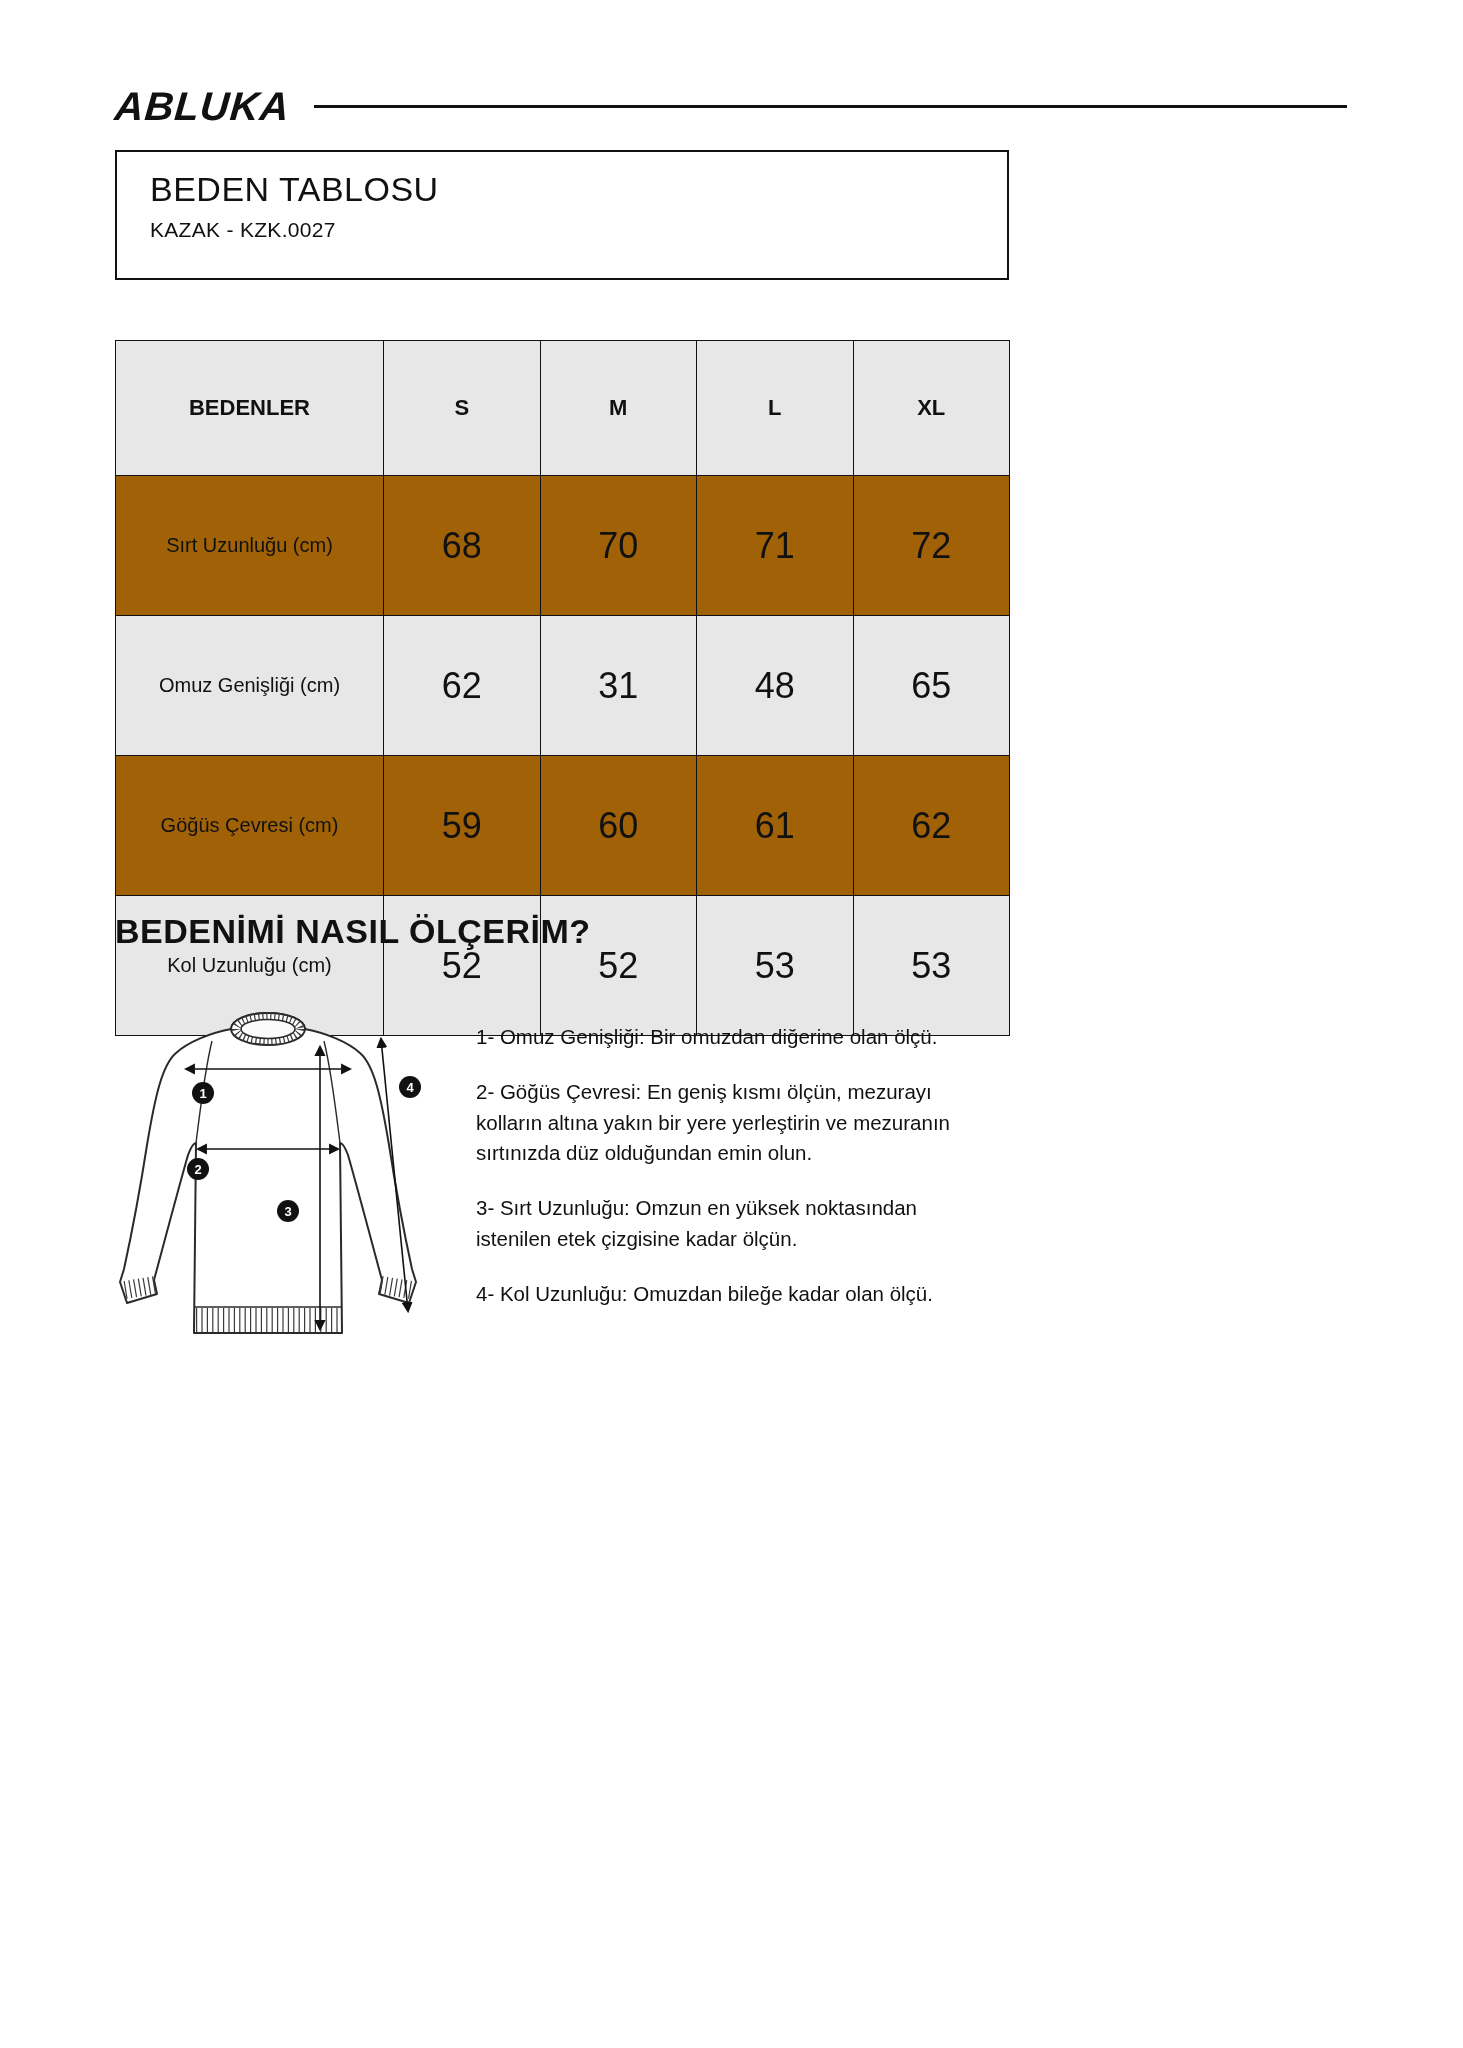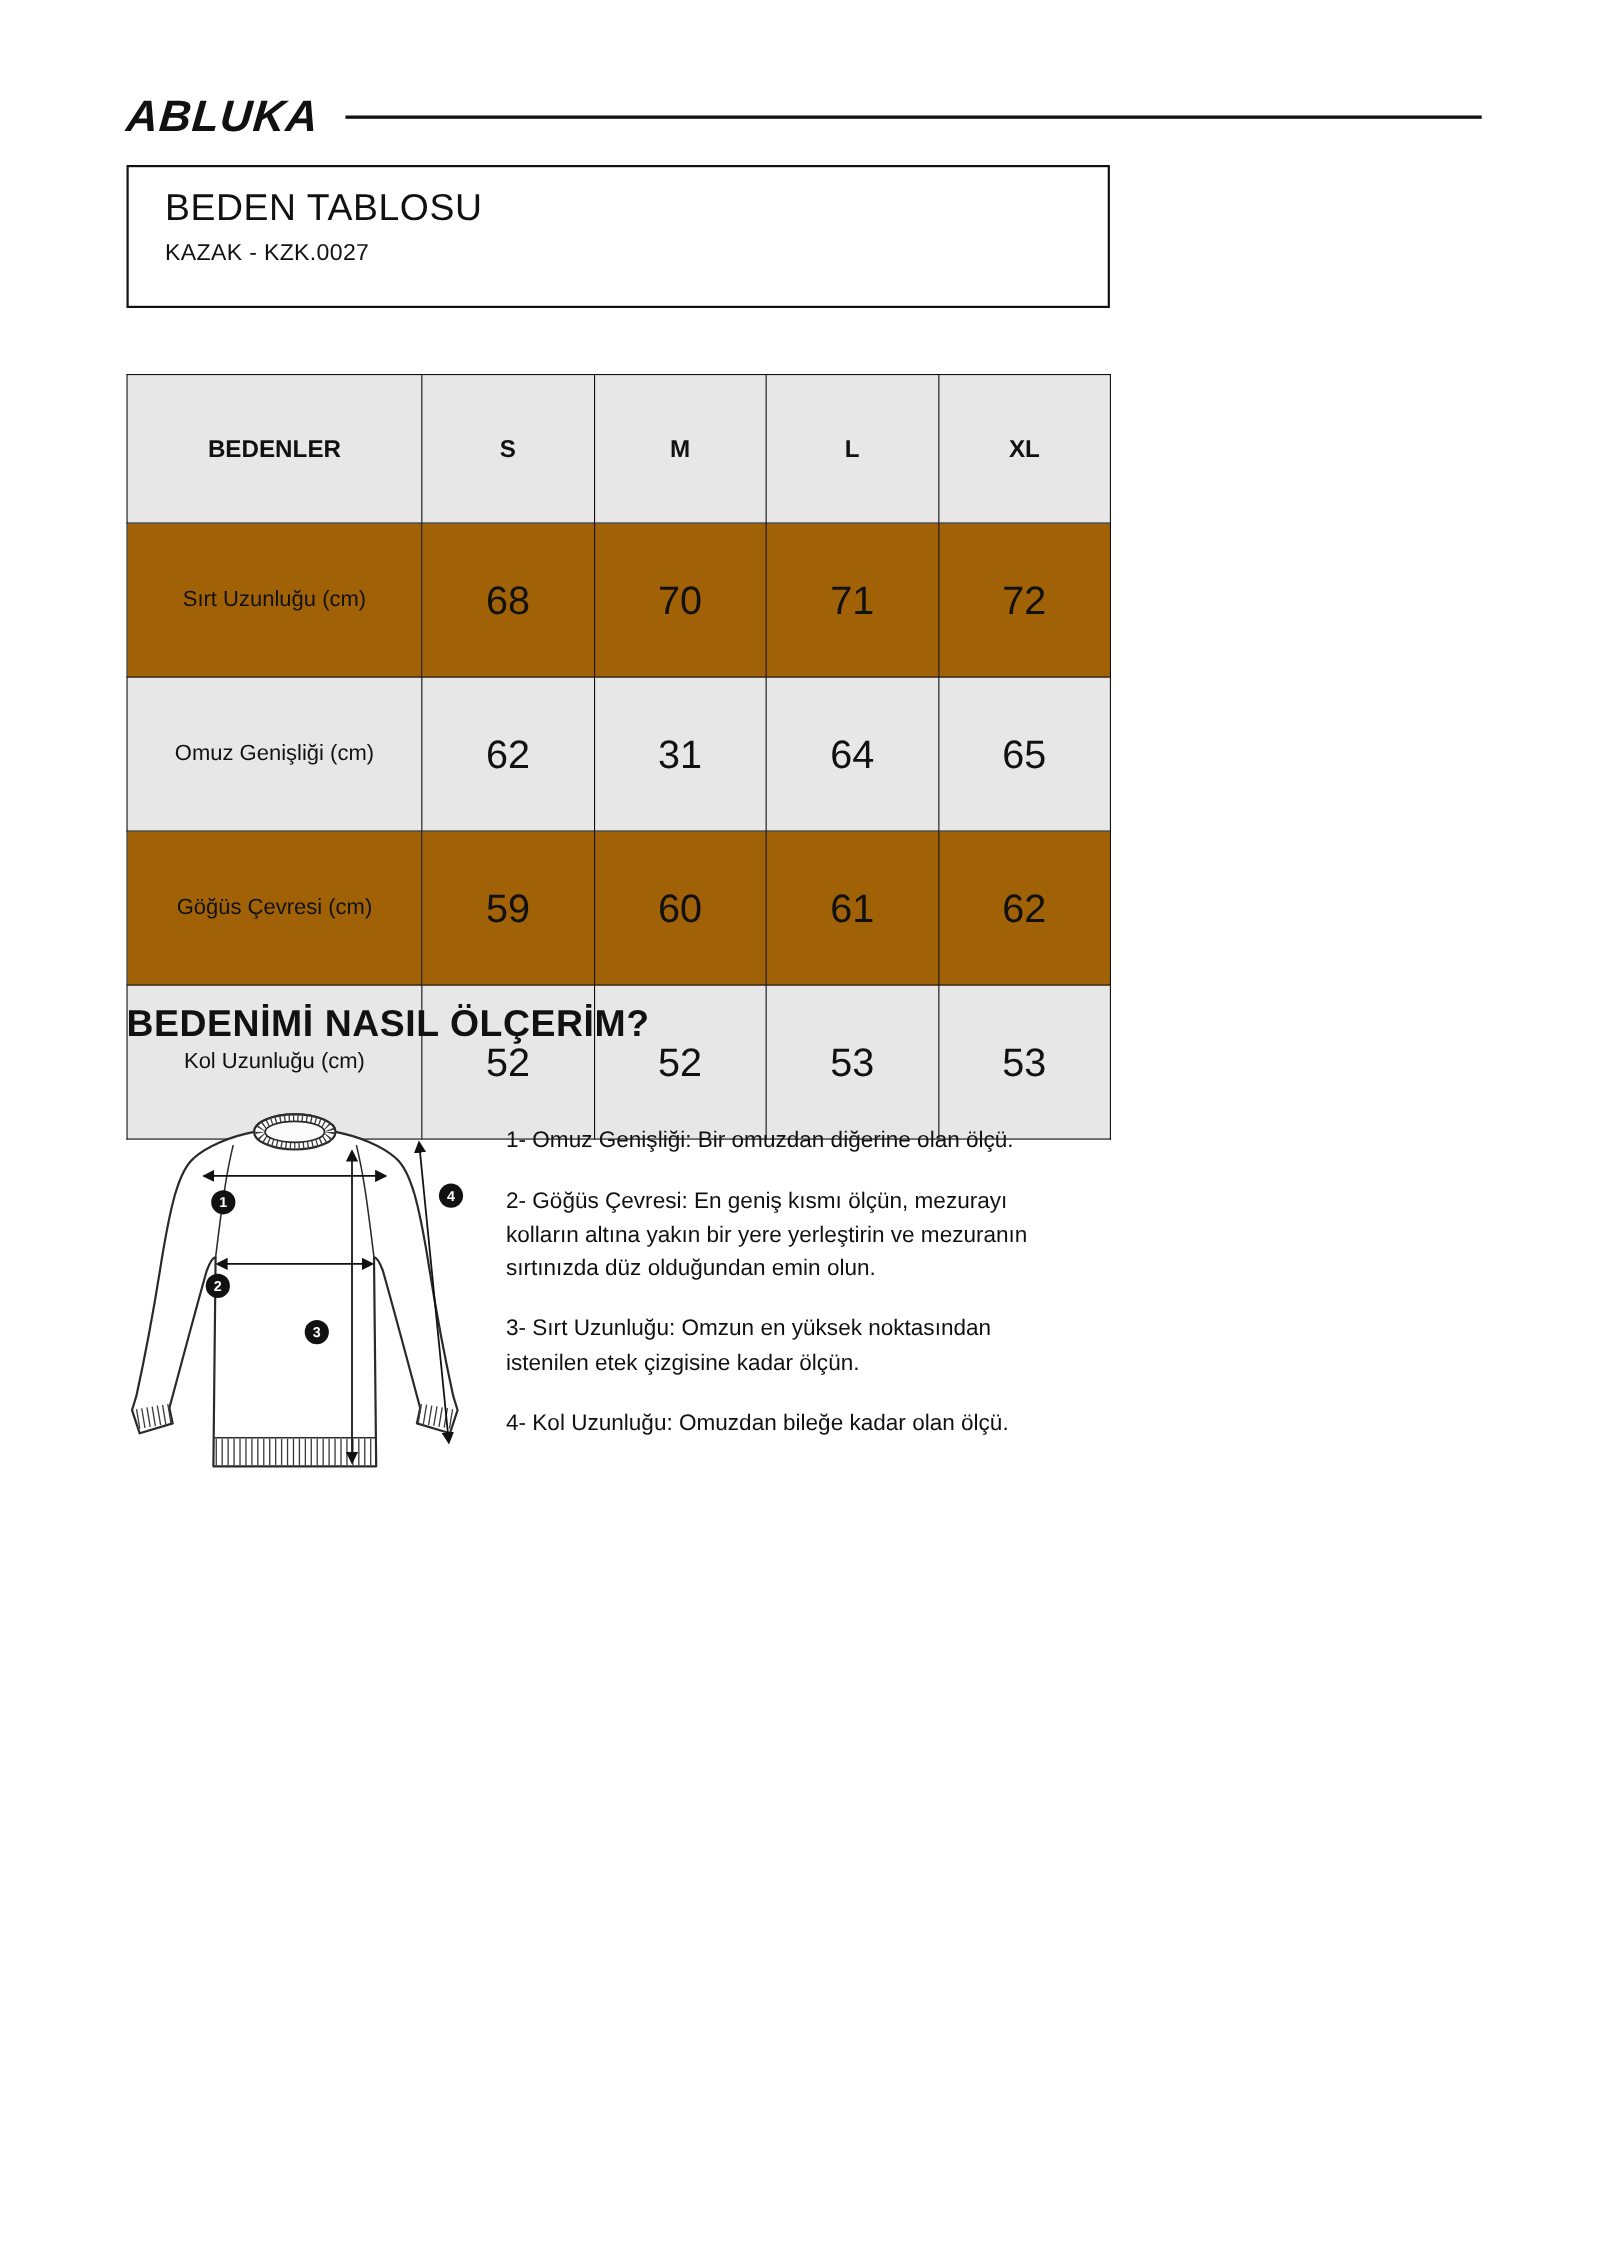--- a/index.html
+++ b/index.html
@@ -29,21 +29,21 @@
   .size-table th { height:100px; font-size:22px; font-weight:bold; background:#e7e7e7; }
   .size-table td { height:105px; background:#a16207; }
   .size-table tbody tr:nth-child(even) td { background:#e7e7e7; }
   .size-table td.rowlabel { font-size:20px; }
   .size-table td.val { font-size:36px; }
 
   
   .measure-heading { position:absolute; left:115px; top:912px; font-size:34px; font-weight:800; letter-spacing:0.5px; }
   .diagram { position:absolute; left:98px; top:985px; width:345px; height:400px; }
   .instructions { position:absolute; left:460px; top:1022px; width:510px; font-size:20.5px; line-height:1.5; }
-  .instructions p { margin:0 0 24px 0; }
+  .instructions p { margin:0 0 24px 16px; }
 
   
   .garment { fill:#ffffff; stroke:#2a2a2a; stroke-width:2; stroke-linejoin:round; }
   .thin { fill:none; stroke:#2a2a2a; stroke-width:1.4; }
   .rib { fill:none; stroke:#3a3a3a; }
   .arrow { stroke:#111; stroke-width:1.6; }
   .marker-circle { fill:#111; }
   .marker-num { fill:#fff; font-size:13px; font-weight:bold; text-anchor:middle; font-family:"Liberation Sans",sans-serif; }
 </style>
 </head>
@@ -83,21 +83,21 @@
         <td class="rowlabel">Sırt Uzunluğu (cm)</td>
         <td class="val">68</td>
         <td class="val">70</td>
         <td class="val">71</td>
         <td class="val">72</td>
       </tr>
       <tr>
         <td class="rowlabel">Omuz Genişliği (cm)</td>
         <td class="val">62</td>
         <td class="val">31</td>
-        <td class="val">64</td>
+        <td class="val">48</td>
         <td class="val">65</td>
       </tr>
       <tr>
         <td class="rowlabel">Göğüs Çevresi (cm)</td>
         <td class="val">59</td>
         <td class="val">60</td>
         <td class="val">61</td>
         <td class="val">62</td>
       </tr>
       <tr>

